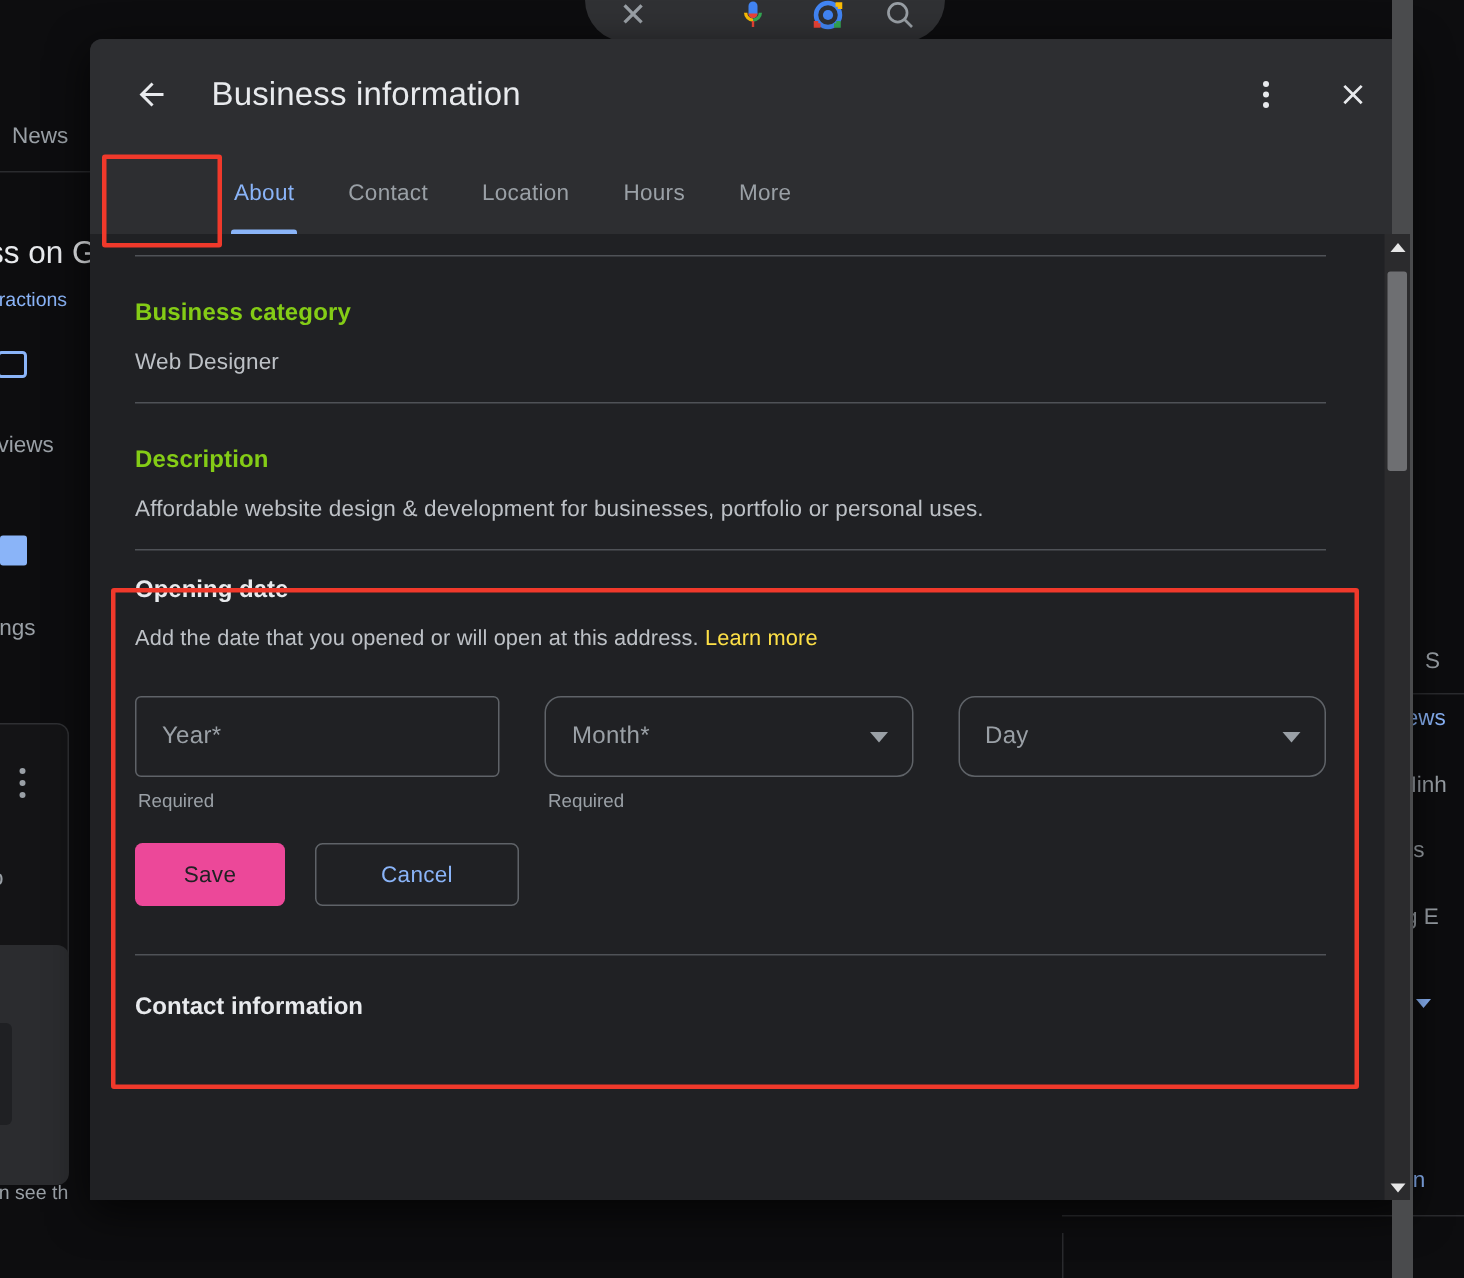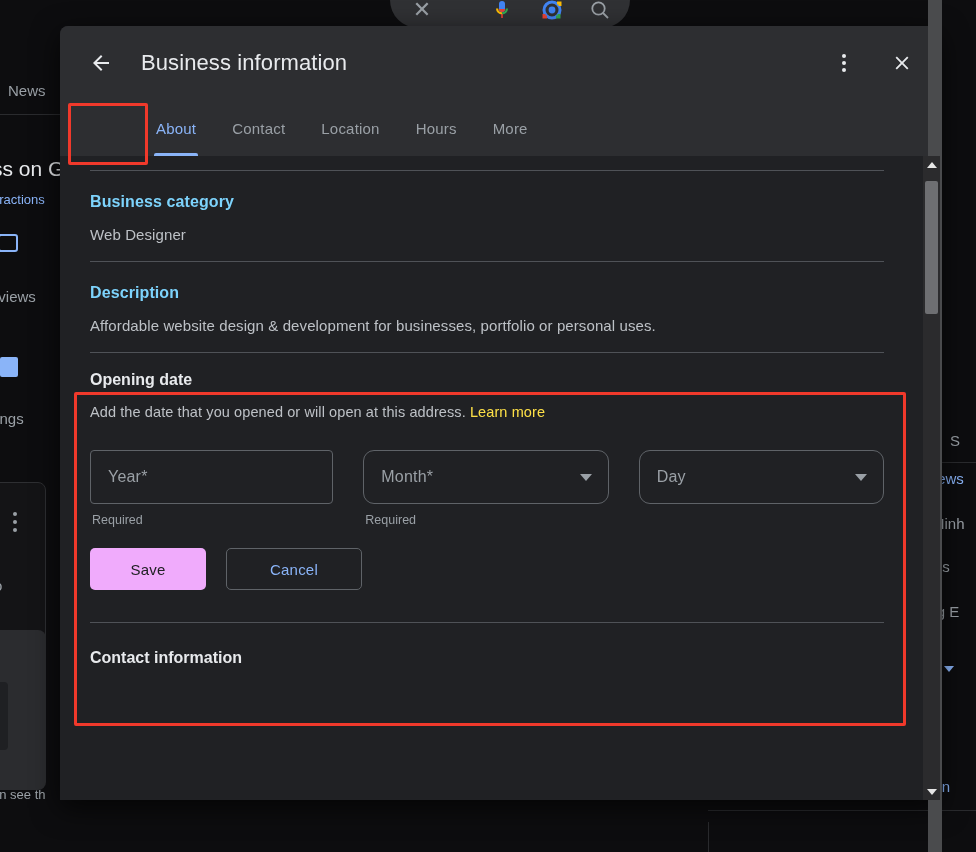--- a/index.html
+++ b/index.html
@@ -109,21 +109,21 @@
   .dlg-body {
     position: relative; height: 644px;
     background: #202124;
     overflow: hidden;
   }
   .body-inner { position: absolute; left: 0; top: 0; right: 26px; padding: 0 30px 0 30px; }
 
   .sec-rule { height: 1px; background: #5f6368; opacity: .75; margin: 0 0 0 0; }
 
   .field-block { padding: 22px 0 18px 0; }
-  .field-title { font-size: 16px; color: #7dd3fc; font-weight: 700; letter-spacing: .1px; }
+  .field-title { font-size: 16px; color: #84cc16; font-weight: 700; letter-spacing: .1px; margin-top: 7px; }
   .field-value { font-size: 15px; color: #bdc1c6; margin-top: 15px; letter-spacing: .1px; }
 
   .section-opening { padding: 18px 0 14px 0; }
   .sec-title { font-size: 16px; color: #e8eaed; font-weight: 700; }
   .sec-sub { font-size: 14.5px; color: #bdc1c6; margin-top: 15px; letter-spacing: .1px; }
   .sec-sub a { color: #fde047; text-decoration: none; cursor: pointer; }
 
   .date-row { display: flex; gap: 30px; margin-top: 30px; }
   .date-field { position: relative; }
   .date-field.year  { width: 244px; }
@@ -140,21 +140,21 @@
     width: 0; height: 0; border-left: 6px solid transparent; border-right: 6px solid transparent;
     border-top: 7px solid #9aa0a6;
   }
   .helper { font-size: 12.5px; color: #9aa0a6; margin-top: 9px; margin-left: 2px; }
 
   .btn-row { display: flex; gap: 20px; margin-top: 21px; }
   .btn {
     height: 42px; border-radius: 5px; display: flex; align-items: center; justify-content: center;
     font-size: 15px; font-weight: 500; cursor: pointer; letter-spacing: .2px;
   }
-  .btn.save { width: 116px; background: #f0abfc; color: #202124; }
+  .btn.save { width: 100px; background: #ec4899; color: #202124; }
   .btn.cancel { width: 136px; background: transparent; color: #8ab4f8; border: 1px solid #5f6368; }
 
   .contact-head { font-size: 16px; color: #e8eaed; font-weight: 700; padding: 26px 0 0 0; }
 
   
   .anno {
     position: absolute; border: 3px solid #f0392b; border-radius: 2px;
     pointer-events: none; z-index: 40;
   }
   #anno-about   { left: 68px; top: 103px; width: 80px; height: 62px; }

